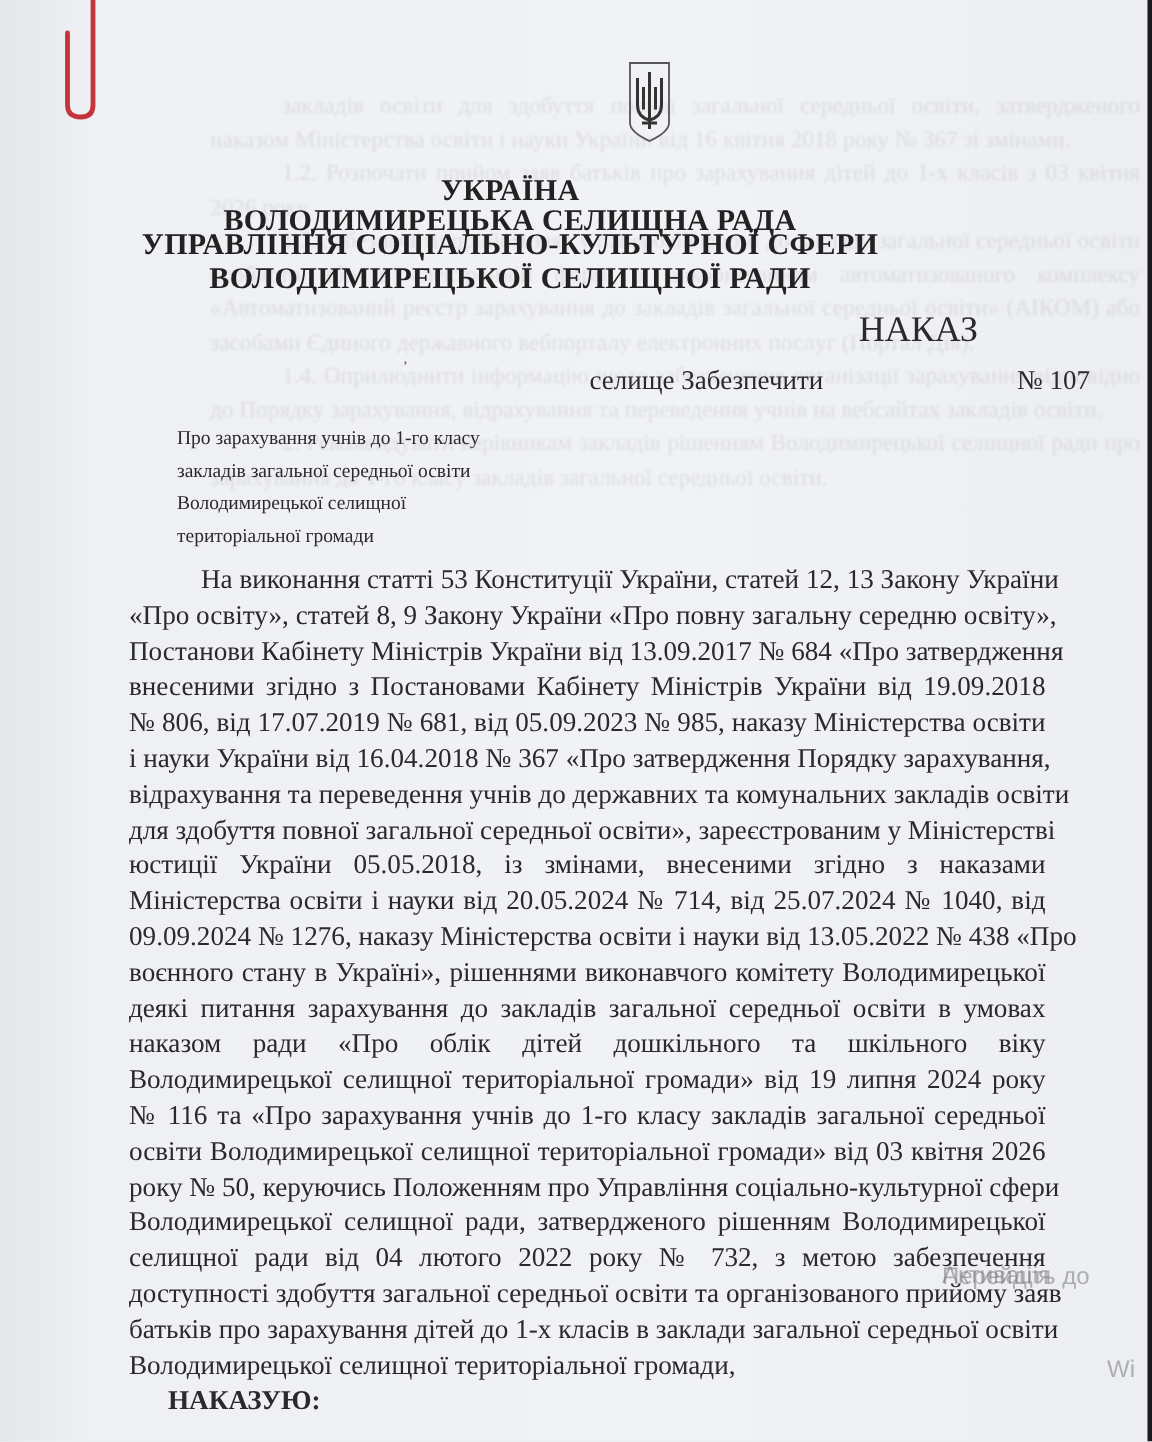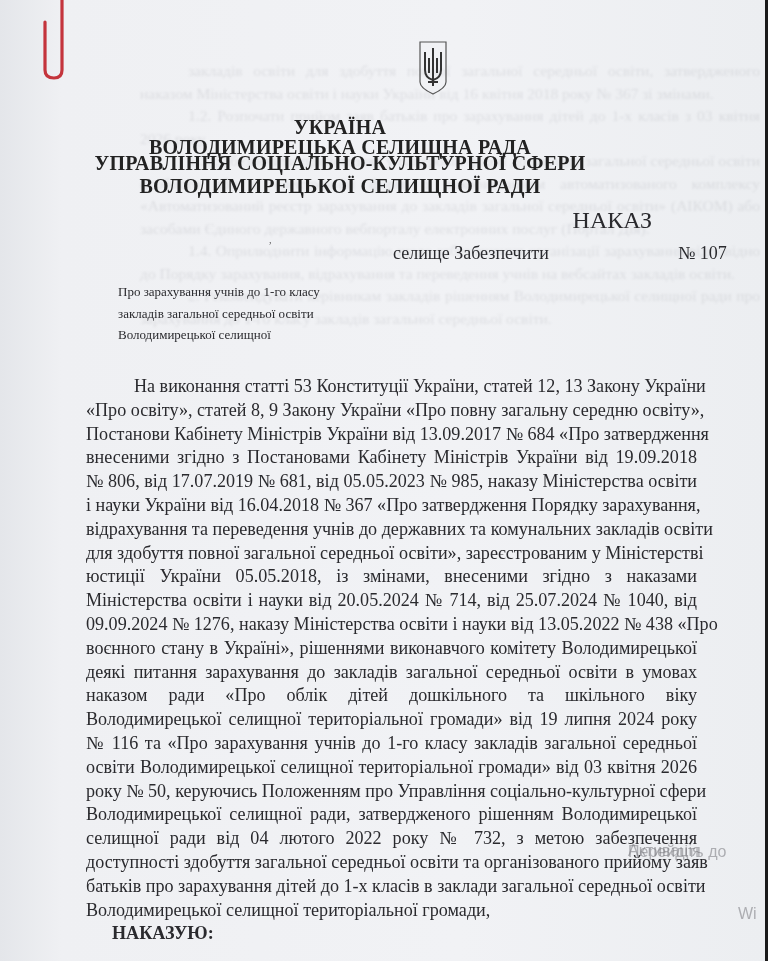--- a/index.html
+++ b/index.html
@@ -84,28 +84,29 @@
   <div class="order-title">НАКАЗ</div>
 
   <span class="tick">,</span>
   <div class="meta place">селище Забезпечити</div>
   <div class="meta num">№ 107</div>
 
   <div class="subject">
     <div>Про зарахування учнів до 1-го класу</div>
     <div>закладів загальної середньої освіти</div>
     <div>Володимирецької селищної</div>
+    <div>територіальної громади</div>
   </div>
 
   <div class="body">
     <span class="line indent">На виконання статті 53 Конституції України,  статей 12, 13 Закону України</span>
     <span class="line">«Про освіту»,  статей 8, 9  Закону України «Про повну загальну середню освіту»,</span>
     <span class="line">Постанови  Кабінету Міністрів  України від 13.09.2017 № 684 «Про затвердження</span>
     <span class="line">внесеними згідно з Постановами Кабінету Міністрів України від 19.09.2018</span>
-    <span class="line">№ 806,   від 17.07.2019 № 681, від 05.05.2023 № 985,  наказу Міністерства освіти</span>
+    <span class="line">№ 806,   від 17.07.2019 № 681, від 05.09.2023 № 985,  наказу Міністерства освіти</span>
     <span class="line">і науки України від 16.04.2018 № 367 «Про затвердження Порядку зарахування,</span>
     <span class="line">відрахування та переведення учнів до державних та комунальних закладів освіти</span>
     <span class="line">для здобуття повної загальної середньої освіти», зареєстрованим у Міністерстві</span>
     <span class="line">юстиції  України  05.05.2018,  із  змінами,  внесеними  згідно  з  наказами</span>
     <span class="line">Міністерства освіти і науки від 20.05.2024 № 714, від 25.07.2024 № 1040, від</span>
     <span class="line">09.09.2024 № 1276, наказу Міністерства освіти і науки від 13.05.2022 № 438 «Про</span>
     <span class="line">воєнного стану в Україні», рішеннями виконавчого комітету Володимирецької</span>
     <span class="line">деякі питання зарахування до закладів загальної середньої освіти в умовах</span>
     <span class="line">наказом  ради  «Про  облік  дітей  дошкільного  та  шкільного  віку</span>
     <span class="line">Володимирецької селищної територіальної громади»  від 19 липня 2024 року</span>

